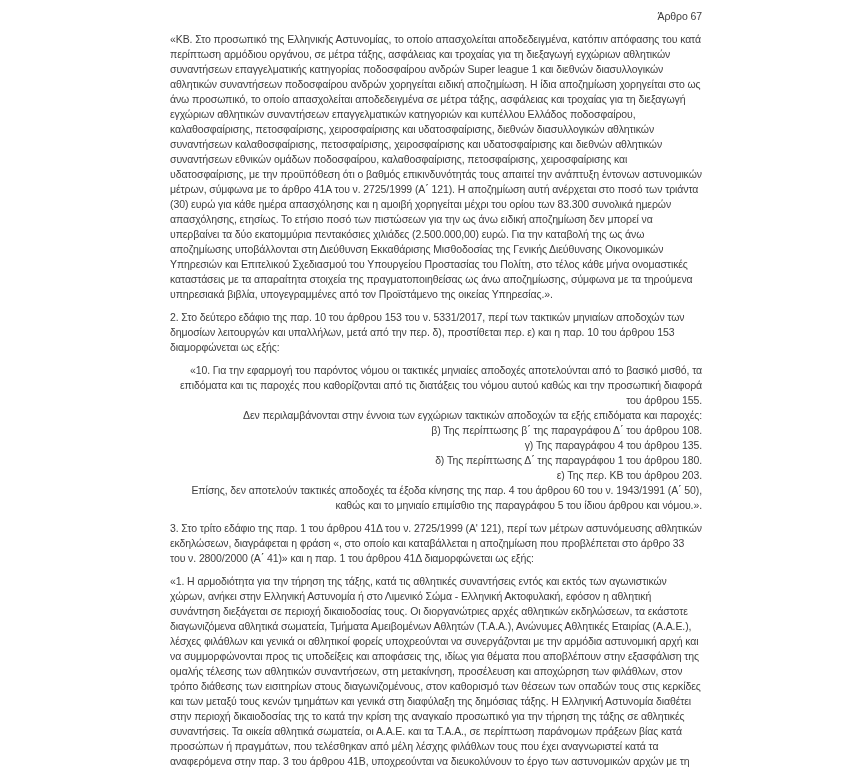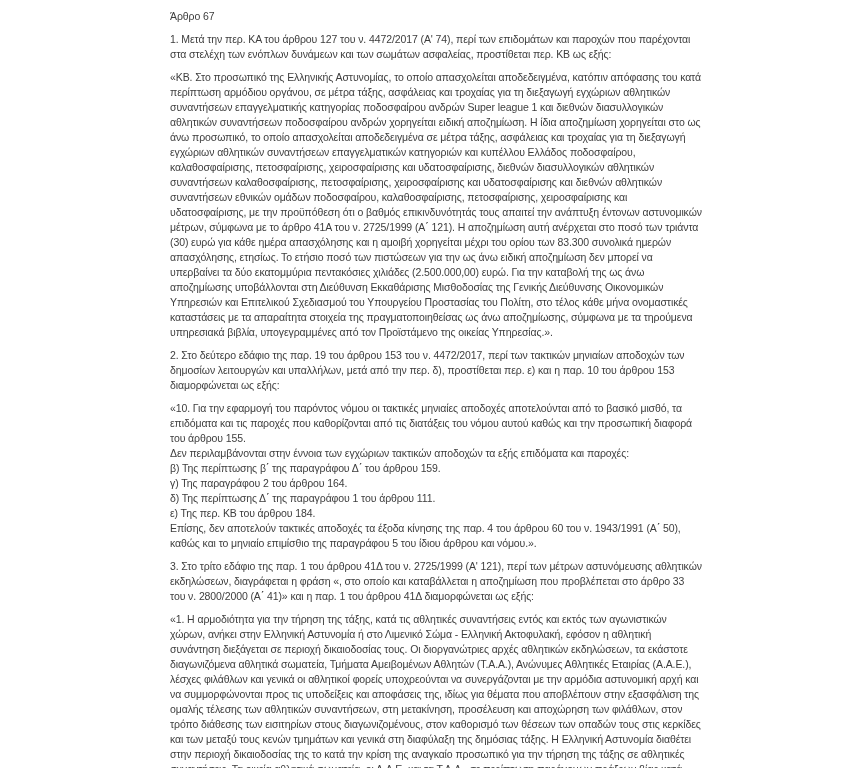--- a/index.html
+++ b/index.html
@@ -23,44 +23,44 @@
     line-height: 15px;
     letter-spacing: -0.1px;
   }
   .doc p, .doc .block, .doc .heading-block {
     margin: 0 0 8px 0;
     padding: 0;
   }
   .doc .line {
     margin: 0;
     padding: 0;
+    text-align: right;
   }
 </style>
 </head>
 <body>
 
 <main class="doc">
 
   <div class="heading-block">
     <div class="line">Άρθρο 67</div>
   </div>
 
-  <p>1. Μετά την περ. ΚΑ του άρθρου 127 του ν. 4472/2017 (Α' 74), περί των επιδομάτων και παροχών που παρέχονται στα στελέχη των ενόπλων δυνάμεων και των σωμάτων ασφαλείας, προστίθεται περ. ΚΒ ως εξής:</p>
 
   <p>«ΚΒ. Στο προσωπικό της Ελληνικής Αστυνομίας, το οποίο απασχολείται αποδεδειγμένα, κατόπιν απόφασης του κατά περίπτωση αρμόδιου οργάνου, σε μέτρα τάξης, ασφάλειας και τροχαίας για τη διεξαγωγή εγχώριων αθλητικών συναντήσεων επαγγελματικής κατηγορίας ποδοσφαίρου ανδρών Super league 1 και διεθνών διασυλλογικών αθλητικών συναντήσεων ποδοσφαίρου ανδρών χορηγείται ειδική αποζημίωση. Η ίδια αποζημίωση χορηγείται στο ως άνω προσωπικό, το οποίο απασχολείται αποδεδειγμένα σε μέτρα τάξης, ασφάλειας και τροχαίας για τη διεξαγωγή εγχώριων αθλητικών συναντήσεων επαγγελματικών κατηγοριών και κυπέλλου Ελλάδος ποδοσφαίρου, καλαθοσφαίρισης, πετοσφαίρισης, χειροσφαίρισης και υδατοσφαίρισης, διεθνών διασυλλογικών αθλητικών συναντήσεων καλαθοσφαίρισης, πετοσφαίρισης, χειροσφαίρισης και υδατοσφαίρισης και διεθνών αθλητικών συναντήσεων εθνικών ομάδων ποδοσφαίρου, καλαθοσφαίρισης, πετοσφαίρισης, χειροσφαίρισης και υδατοσφαίρισης, με την προϋπόθεση ότι ο βαθμός επικινδυνότητάς τους απαιτεί την ανάπτυξη έντονων αστυνομικών μέτρων, σύμφωνα με το άρθρο 41Α του ν. 2725/1999 (Α΄ 121). Η αποζημίωση αυτή ανέρχεται στο ποσό των τριάντα (30) ευρώ για κάθε ημέρα απασχόλησης και η αμοιβή χορηγείται μέχρι του ορίου των 83.300 συνολικά ημερών απασχόλησης, ετησίως. Το ετήσιο ποσό των πιστώσεων για την ως άνω ειδική αποζημίωση δεν μπορεί να υπερβαίνει τα δύο εκατομμύρια πεντακόσιες χιλιάδες (2.500.000,00) ευρώ. Για την καταβολή της ως άνω αποζημίωσης υποβάλλονται στη Διεύθυνση Εκκαθάρισης Μισθοδοσίας της Γενικής Διεύθυνσης Οικονομικών Υπηρεσιών και Επιτελικού Σχεδιασμού του Υπουργείου Προστασίας του Πολίτη, στο τέλος κάθε μήνα ονομαστικές καταστάσεις με τα απαραίτητα στοιχεία της πραγματοποιηθείσας ως άνω αποζημίωσης, σύμφωνα με τα τηρούμενα υπηρεσιακά βιβλία, υπογεγραμμένες από τον Προϊστάμενο της οικείας Υπηρεσίας.».</p>
 
-  <p>2. Στο δεύτερο εδάφιο της παρ. 19 του άρθρου 153 του ν. 4472/2017, περί των τακτικών μηνιαίων αποδοχών των δημοσίων λειτουργών και υπαλλήλων, μετά από την περ. δ), προστίθεται περ. ε) και η παρ. 10 του άρθρου 153 διαμορφώνεται ως εξής:</p>
+  <p>2. Στο δεύτερο εδάφιο της παρ. 10 του άρθρου 153 του ν. 5331/2017, περί των τακτικών μηνιαίων αποδοχών των δημοσίων λειτουργών και υπαλλήλων, μετά από την περ. δ), προστίθεται περ. ε) και η παρ. 10 του άρθρου 153 διαμορφώνεται ως εξής:</p>
 
   <div class="block">
     <div class="line">«10. Για την εφαρμογή του παρόντος νόμου οι τακτικές μηνιαίες αποδοχές αποτελούνται από το βασικό μισθό, τα επιδόματα και τις παροχές που καθορίζονται από τις διατάξεις του νόμου αυτού καθώς και την προσωπική διαφορά του άρθρου 155.</div>
     <div class="line">Δεν περιλαμβάνονται στην έννοια των εγχώριων τακτικών αποδοχών τα εξής επιδόματα και παροχές:</div>
-    <div class="line">β) Της περίπτωσης β΄ της παραγράφου Δ΄ του άρθρου 159.</div>
-    <div class="line">γ) Της παραγράφου 2 του άρθρου 164.</div>
-    <div class="line">δ) Της περίπτωσης Δ΄ της παραγράφου 1 του άρθρου 111.</div>
-    <div class="line">ε) Της περ. ΚΒ του άρθρου 184.</div>
+    <div class="line">β) Της περίπτωσης β΄ της παραγράφου Δ΄ του άρθρου 108.</div>
+    <div class="line">γ) Της παραγράφου 4 του άρθρου 135.</div>
+    <div class="line">δ) Της περίπτωσης Δ΄ της παραγράφου 1 του άρθρου 180.</div>
+    <div class="line">ε) Της περ. ΚΒ του άρθρου 203.</div>
     <div class="line">Επίσης, δεν αποτελούν τακτικές αποδοχές τα έξοδα κίνησης της παρ. 4 του άρθρου 60 του ν. 1943/1991 (Α΄ 50), καθώς και το μηνιαίο επιμίσθιο της παραγράφου 5 του ίδιου άρθρου και νόμου.».</div>
   </div>
 
   <p>3. Στο τρίτο εδάφιο της παρ. 1 του άρθρου 41Δ του ν. 2725/1999 (Α' 121), περί των μέτρων αστυνόμευσης αθλητικών εκδηλώσεων, διαγράφεται η φράση «, στο οποίο και καταβάλλεται η αποζημίωση που προβλέπεται στο άρθρο 33 του ν. 2800/2000 (Α΄ 41)» και η παρ. 1 του άρθρου 41Δ διαμορφώνεται ως εξής:</p>
 
   <p>«1. Η αρμοδιότητα για την τήρηση της τάξης, κατά τις αθλητικές συναντήσεις εντός και εκτός των αγωνιστικών χώρων, ανήκει στην Ελληνική Αστυνομία ή στο Λιμενικό Σώμα - Ελληνική Ακτοφυλακή, εφόσον η αθλητική συνάντηση διεξάγεται σε περιοχή δικαιοδοσίας τους. Οι διοργανώτριες αρχές αθλητικών εκδηλώσεων, τα εκάστοτε διαγωνιζόμενα αθλητικά σωματεία, Τμήματα Αμειβομένων Αθλητών (Τ.Α.Α.), Ανώνυμες Αθλητικές Εταιρίας (Α.Α.Ε.), λέσχες φιλάθλων και γενικά οι αθλητικοί φορείς υποχρεούνται να συνεργάζονται με την αρμόδια αστυνομική αρχή και να συμμορφώνονται προς τις υποδείξεις και αποφάσεις της, ιδίως για θέματα που αποβλέπουν στην εξασφάλιση της ομαλής τέλεσης των αθλητικών συναντήσεων, στη μετακίνηση, προσέλευση και αποχώρηση των φιλάθλων, στον τρόπο διάθεσης των εισιτηρίων στους διαγωνιζομένους, στον καθορισμό των θέσεων των οπαδών τους στις κερκίδες και των μεταξύ τους κενών τμημάτων και γενικά στη διαφύλαξη της δημόσιας τάξης. Η Ελληνική Αστυνομία διαθέτει στην περιοχή δικαιοδοσίας της το κατά την κρίση της αναγκαίο προσωπικό για την τήρηση της τάξης σε αθλητικές συναντήσεις. Τα οικεία αθλητικά σωματεία, οι Α.Α.Ε. και τα Τ.Α.Α., σε περίπτωση παράνομων πράξεων βίας κατά προσώπων ή πραγμάτων, που τελέσθηκαν από μέλη λέσχης φιλάθλων τους που έχει αναγνωριστεί κατά τα αναφερόμενα στην παρ. 3 του άρθρου 41Β, υποχρεούνται να διευκολύνουν το έργο των αστυνομικών αρχών με τη γνωστοποίηση των στοιχείων της ταυτότητας των υπαιτίων.».</p>
 
 </main>
 
 </body></html>

